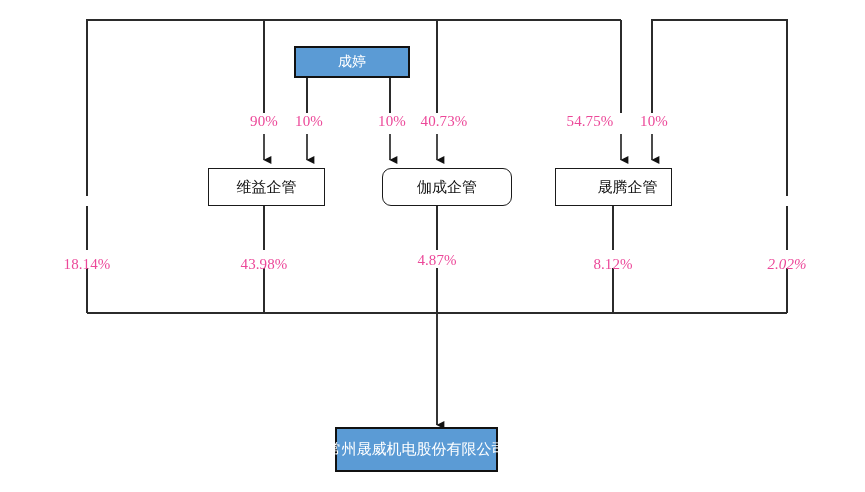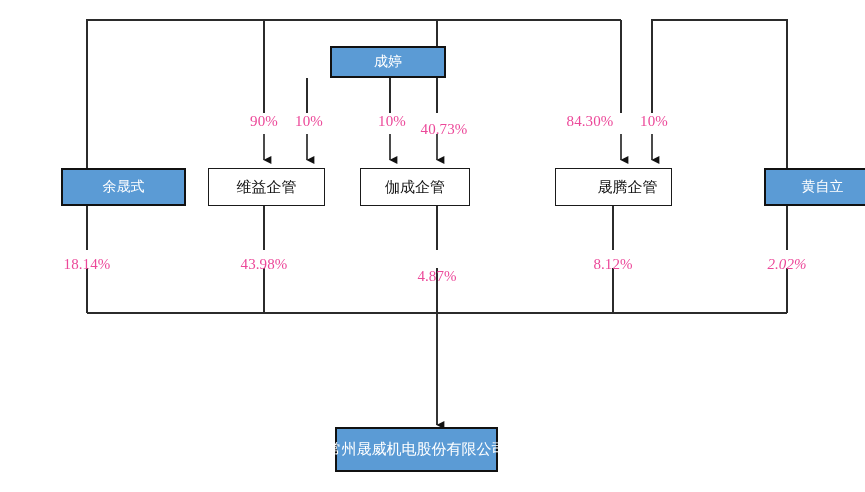--- a/index.html
+++ b/index.html
@@ -38,21 +38,20 @@
     background: #ffffff;
     border: 1.4px solid #1a1a1a;
     color: #111111;
     font-size: 15px;
   }
   .node-box.filled {
     background: #5b9bd5;
     border: 2px solid #111111;
     color: #ffffff;
     font-size: 14px;
-    margin-left: 36px;
   }
   .node-box.company {
     background: #5b9bd5;
     border: 2px solid #111111;
     color: #ffffff;
     font-size: 15px;
   }
   .edge-label {
     position: absolute;
     font-size: 15px;
@@ -111,50 +110,44 @@
     </g>
     <g stroke="#2b2b2b" stroke-width="1.9" fill="none" marker-end="url(#arrowDown)">
       <path d="M437,313 L437,425"></path>
     </g>
   </svg>
 
   <div class="node-box filled" style="left:294px; top:46px; width:116px; height:32px;">
     <span>成婷</span>
   </div>
 
-  <div class="node-box filled" style="left:25px; top:168px; width:125px; height:38px;">
-    <span>余晟式</span>
-  </div>
 
   <div class="node-box plain" style="left:208px; top:168px; width:117px; height:38px;">
     <span>维益企管</span>
   </div>
 
-  <div class="node-box plain" style="left:360px; top:168px; width:110px; height:38px;">
+  <div class="node-box plain" style="left:382px; top:168px; width:130px; height:38px;border-radius:9px;">
     <span>伽成企管</span>
   </div>
 
   <div class="node-box plain" style="left:555px; top:168px; width:117px; height:38px;padding-left:28px;">
     <span>晟腾企管</span>
   </div>
 
-  <div class="node-box filled" style="left:728px; top:168px; width:117px; height:38px;">
-    <span>黄自立</span>
-  </div>
 
   <div class="node-box company" style="left:335px; top:427px; width:163px; height:45px;">
     <span>常州晟威机电股份有限公司</span>
   </div>
 
   <div class="edge-label" style="left:264px; top:113px;">90%</div>
   <div class="edge-label" style="left:309px; top:113px;">10%</div>
   <div class="edge-label" style="left:392px; top:113px;">10%</div>
-  <div class="edge-label" style="left:444px; top:113px;margin-top:8px;">40.73%</div>
-  <div class="edge-label" style="left:590px; top:113px;">84.30%</div>
+  <div class="edge-label" style="left:444px; top:113px;">40.73%</div>
+  <div class="edge-label" style="left:590px; top:113px;">54.75%</div>
   <div class="edge-label" style="left:654px; top:113px;">10%</div>
 
   <div class="edge-label" style="left:87px; top:256px;">18.14%</div>
   <div class="edge-label" style="left:264px; top:256px;">43.98%</div>
-  <div class="edge-label" style="left:437px; top:268px;font-family:Liberation Serif, serif;">4.87%</div>
+  <div class="edge-label" style="left:437px; top:252px;font-family:Liberation Serif, serif;">4.87%</div>
   <div class="edge-label" style="left:613px; top:256px;">8.12%</div>
   <div class="edge-label" style="left:787px; top:256px;font-style:italic;">2.02%</div>
 
 </div>
 
 </body></html>

